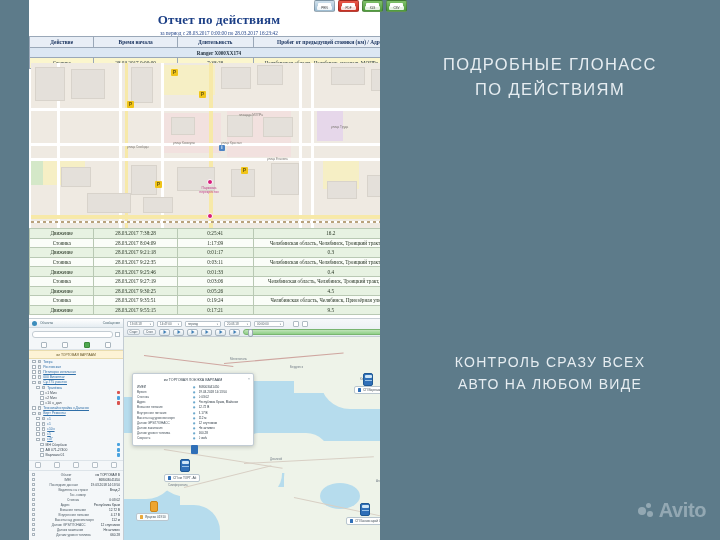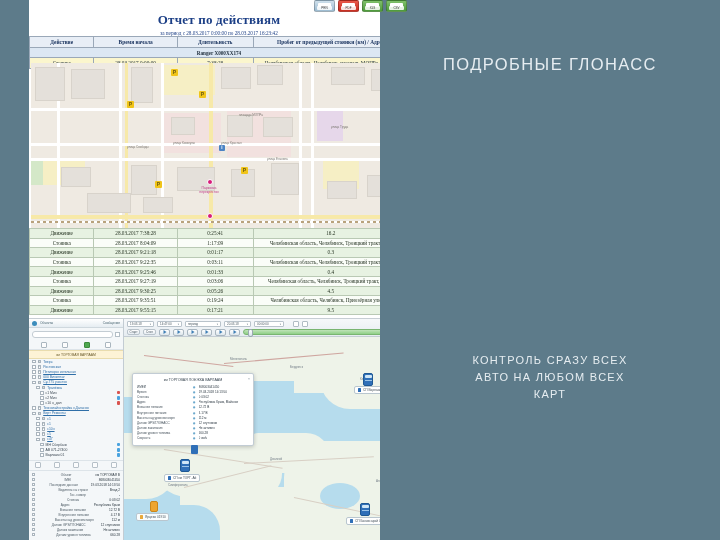--- a/index.html
+++ b/index.html
@@ -126,21 +126,21 @@
   #popup .pr .pv { width: 45%; overflow: hidden; color: #2e3a44; }
   #popup .pin { position: absolute; left: 58px; bottom: -9px; width: 7px; height: 9px; background: #2f6fb8; border-radius: 1px; }
 
   
   #right { position: absolute; left: 380px; top: 0; width: 340px; height: 540px; background: #5d7b8a; overflow: hidden; }
   .blk1 { position: absolute; left: 0; top: 52px; width: 340px; text-align: center; }
   .blk1 .ln { font-size: 16.5px; letter-spacing: 1.4px; color: #e6edf1; line-height: 1.5; font-weight: 300; }
   .blk2 { position: absolute; left: 0; top: 198px; width: 340px; text-align: center; }
   .blk2 .ln { font-size: 15.5px; font-weight: bold; color: #ffffff; line-height: 1.38; letter-spacing: -.2px; transform: scaleX(.93); transform-origin: center; }
   .blk3 { position: absolute; left: 0; top: 352px; width: 340px; text-align: center; }
-  .blk3 .ln { font-size: 11px; letter-spacing: 1.3px; color: #e6edf1; line-height: 1.55; font-weight: 300; }
+  .blk3 .ln { font-size: 14px; letter-spacing: 1.3px; color: #e6edf1; line-height: 1.55; font-weight: 300; }
 
   #avito { position: absolute; right: 14px; bottom: 18px; display: flex; align-items: center; gap: 4px; opacity: .42; }
   #avito .logo { position: relative; width: 17px; height: 17px; }
   #avito .logo i { position: absolute; border-radius: 50%; background: #dfe8ec; display: block; }
   #avito .d1 { left: 0; top: 4.5px; width: 8px; height: 8px; }
   #avito .d2 { left: 8.5px; top: 1px; width: 5.2px; height: 5.2px; }
   #avito .d3 { left: 9.5px; top: 9px; width: 6.2px; height: 6.2px; }
   #avito .wm { font-size: 20px; color: #dfe8ec; font-weight: bold; letter-spacing: -.4px; }
 </style>
 </head>
@@ -691,20 +691,28 @@
             </div>
           <div class="pin"></div>
         </div>
       </div>
     </div>
   </div>
 
   <div id="right">
     <div class="blk1">
       <div class="ln">ПОДРОБНЫЕ ГЛОНАСС</div>
+      <div class="ln">ПО ДЕЙСТВИЯМ</div>
     </div>
     <div class="blk3">
       <div class="ln">КОНТРОЛЬ СРАЗУ ВСЕХ</div>
-      <div class="ln">АВТО НА ЛЮБОМ ВСЕХ</div>
-      <div class="ln">КАРТ</div>
+      <div class="ln">АВТО НА ЛЮБОМ ВИДЕ</div>
+    </div>
+    <div id="avito">
+      <div class="logo">
+          <i class="d1"></i>
+          <i class="d2"></i>
+          <i class="d3"></i>
+        </div>
+      <div class="wm">Avito</div>
     </div>
   </div>
 </div>
 
 </body></html>

